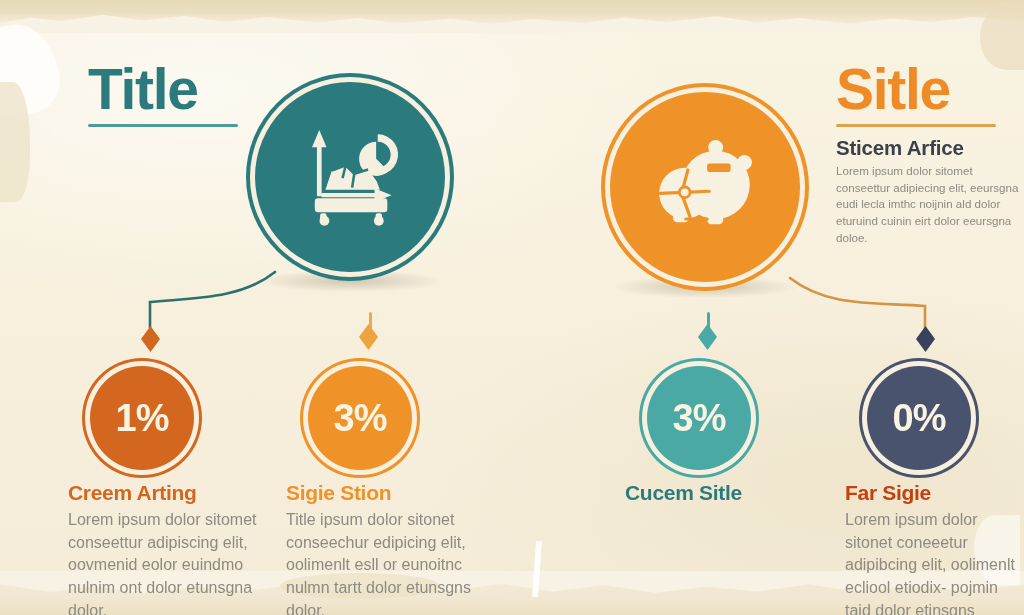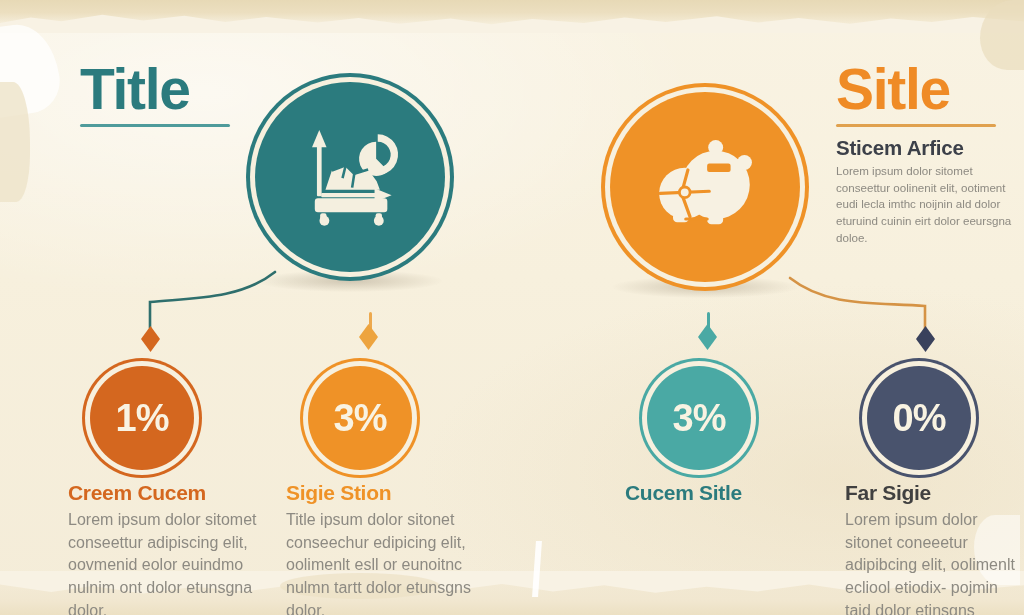--- a/index.html
+++ b/index.html
@@ -45,21 +45,21 @@
   .edge-wisp{position:absolute;background:rgba(255,255,255,.75);pointer-events:none;}
   .wisp-a{left:-12px;top:24px;width:70px;height:90px;border-radius:0 60% 50% 0/0 70% 40% 0;transform:rotate(-8deg);}
   .wisp-b{left:-4px;top:82px;width:34px;height:120px;border-radius:0 50% 40% 0;background:rgba(238,228,201,.8);}
   .wisp-c{right:-16px;top:0;width:60px;height:70px;border-radius:60% 0 0 50%;background:rgba(233,221,190,.7);}
   .wisp-d{right:4px;bottom:30px;width:46px;height:70px;border-radius:50% 0 0 60%;background:rgba(255,255,255,.5);}
   .wisp-e{left:280px;bottom:16px;width:160px;height:26px;border-radius:50%;background:rgba(236,225,196,.7);}
   .wisp-f{left:534px;bottom:18px;width:6px;height:56px;background:rgba(255,255,255,.9);transform:skewX(-4deg);}
 
   
   .head-block{position:absolute;}
-  .head-left{left:80px;top:62px;width:190px;}
+  .head-left{left:88px;top:62px;width:190px;}
   .head-right{left:836px;top:62px;width:186px;}
   .big-title{
     font-size:57px;line-height:.96;font-weight:700;letter-spacing:-1.3px;
     margin:0;
   }
   .big-title.teal{color:#2b7b7e;}
   .big-title.orange{color:#ef8b26;}
   .rule{height:3px;margin-top:7px;border-radius:2px;}
   .rule.teal{background:#4f9b9b;width:150px;}
   .rule.orange{background:#e0a14e;width:160px;}
@@ -111,21 +111,21 @@
   .stat h3{
     font-size:21px;font-weight:700;margin:11px 0 2px;letter-spacing:-.3px;
   }
   .stat p{
     font-size:16px;line-height:1.42;color:#8d8a82;margin:4px 0 0;filter:blur(.22px);
   }
   .ring.c1{background:#d4671f;box-shadow:0 0 0 5px #f7f0de,0 0 0 8px #d4671f;}
   .ring.c2{background:#ef9227;box-shadow:0 0 0 5px #f7f0de,0 0 0 8px #ef9227;}
   .ring.c3{background:#4aa9a4;box-shadow:0 0 0 5px #f7f0de,0 0 0 8px #4aa9a4;}
   .ring.c4{background:#49536d;box-shadow:0 0 0 5px #f7f0de,0 0 0 8px #49536d;}
-  .t1{color:#d4671f;} .t2{color:#ef9227;} .t3{color:#2b7b7e;} .t4{color:#404040;}
+  .t1{color:#d4671f;} .t2{color:#ef9227;} .t3{color:#2b7b7e;} .t4{color:#c2410c;}
 </style>
 </head>
 <body>
 
 <div id="stage">
 
   <div class="paper-grain"></div>
   <div class="torn-top"></div>
   <div class="torn-bottom"></div>
   <div class="edge-wisp wisp-a"></div>
@@ -137,21 +137,21 @@
 
   <div class="head-block head-left">
     <h1 class="big-title teal">Title</h1>
     <div class="rule teal"></div>
   </div>
 
   <div class="head-block head-right">
     <h1 class="big-title orange">Sitle</h1>
     <div class="rule orange"></div>
     <h2 class="subhead">Sticem Arfice</h2>
-    <p class="body-text">Lorem ipsum dolor sitomet conseettur oolinenit elit, ootiment eudi lecla imthc noijnin ald dolor eturuind cuinin eirt dolor eeursgna doloe.</p>
+    <p class="body-text">Lorem ipsum dolor sitomet conseettur adipiecing elit, eeursgna eudi lecla imthc noijnin ald dolor eturuind cuinin eirt dolor eeursgna doloe.</p>
   </div>
 
   <div class="feature feat-left">
     <div class="circ-shadow"></div>
     <div class="big-circle teal">
       <svg viewBox="0 0 120 120">
         <g fill="#f4efdf">
 
           <rect x="29" y="26" width="4.4" height="52" rx="1"></rect>
           <polygon points="31.2,16 38,32 24.4,32"></polygon>
@@ -214,21 +214,21 @@
     <div class="diamond" style="left:141px;top:326px;background:#d4671f;"></div>
     <div class="diamond" style="left:359px;top:324px;background:#eda43f;"></div>
     <div class="diamond" style="left:698px;top:324px;background:#4aa9a4;"></div>
     <div class="diamond" style="left:916px;top:326px;background:#39415c;"></div>
   </div>
 
   <div class="stat" style="left:68px;top:366px;">
     <div class="ring c1">
       <span>1%</span>
     </div>
-    <h3 class="t1">Creem Cucem</h3>
+    <h3 class="t1">Creem Arting</h3>
     <p>Lorem ipsum dolor sitomet conseettur adipiscing elit, oovmenid eolor euindmo nulnim ont dolor etunsgna dolor.</p>
   </div>
 
   <div class="stat" style="left:286px;top:366px;">
     <div class="ring c2">
       <span>3%</span>
     </div>
     <h3 class="t2">Sigie Stion</h3>
     <p>Title ipsum dolor sitonet conseechur edipicing elit, oolimenlt esll or eunoitnc nulmn tartt dolor etunsgns dolor.</p>
   </div>

